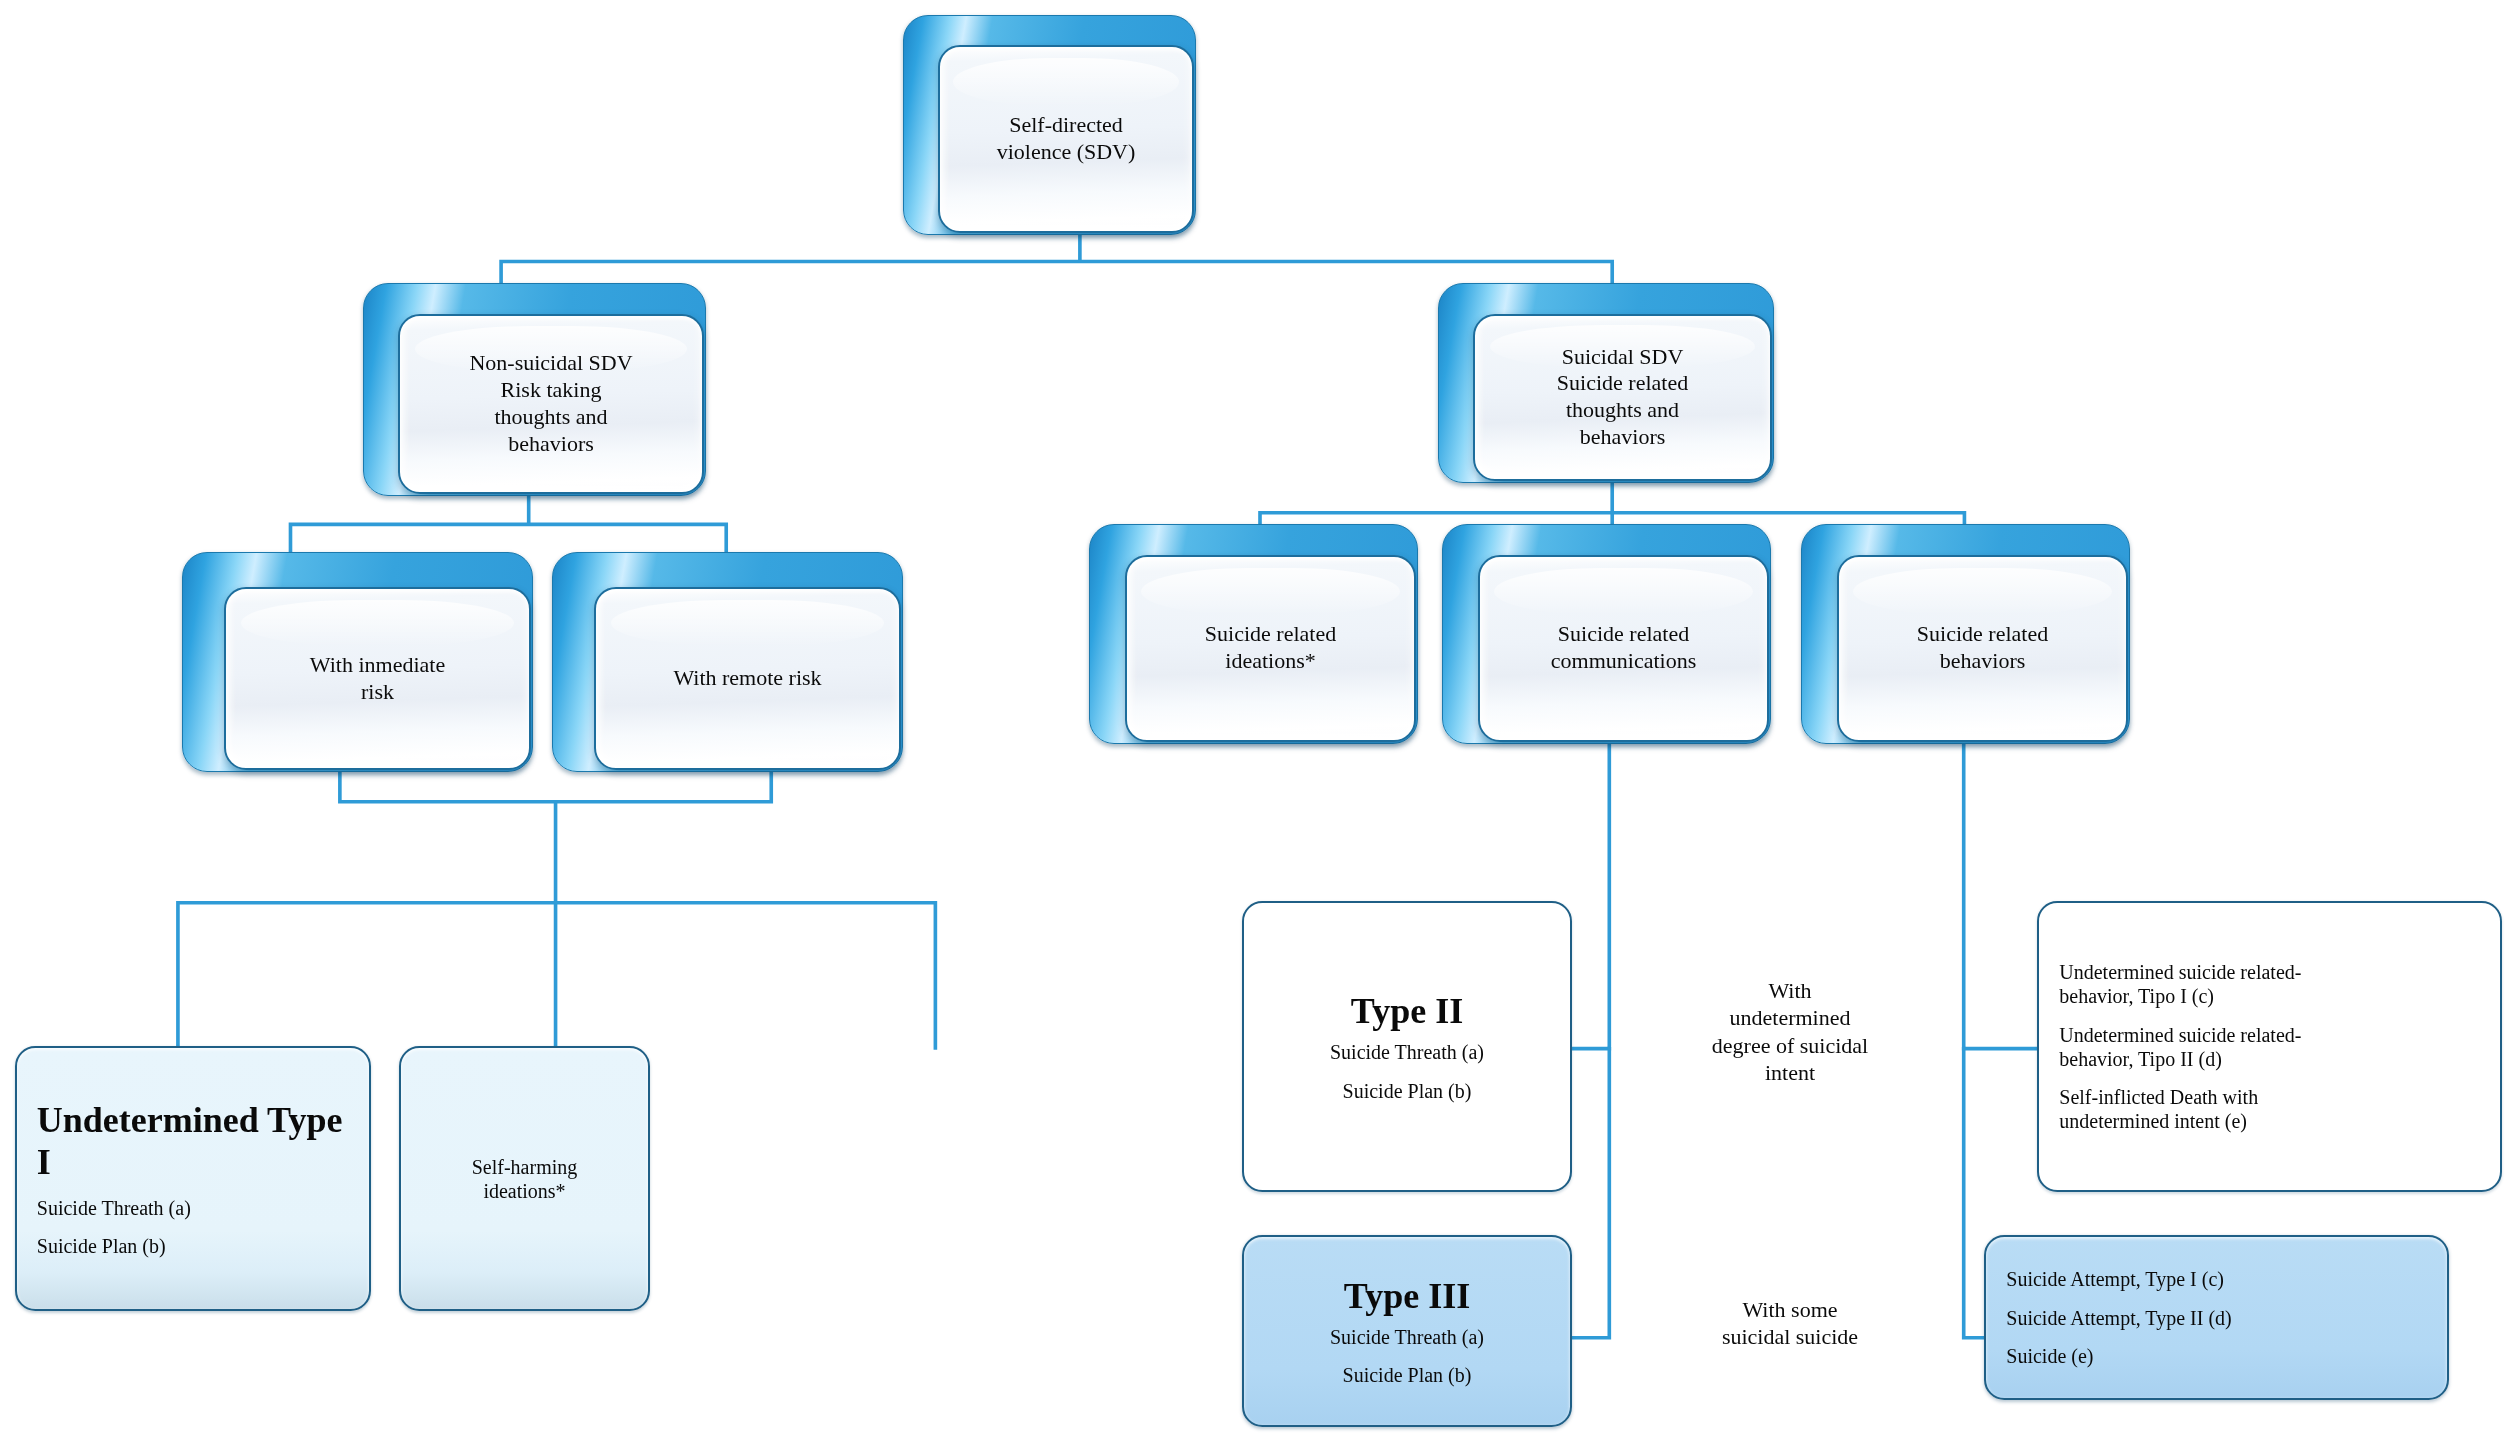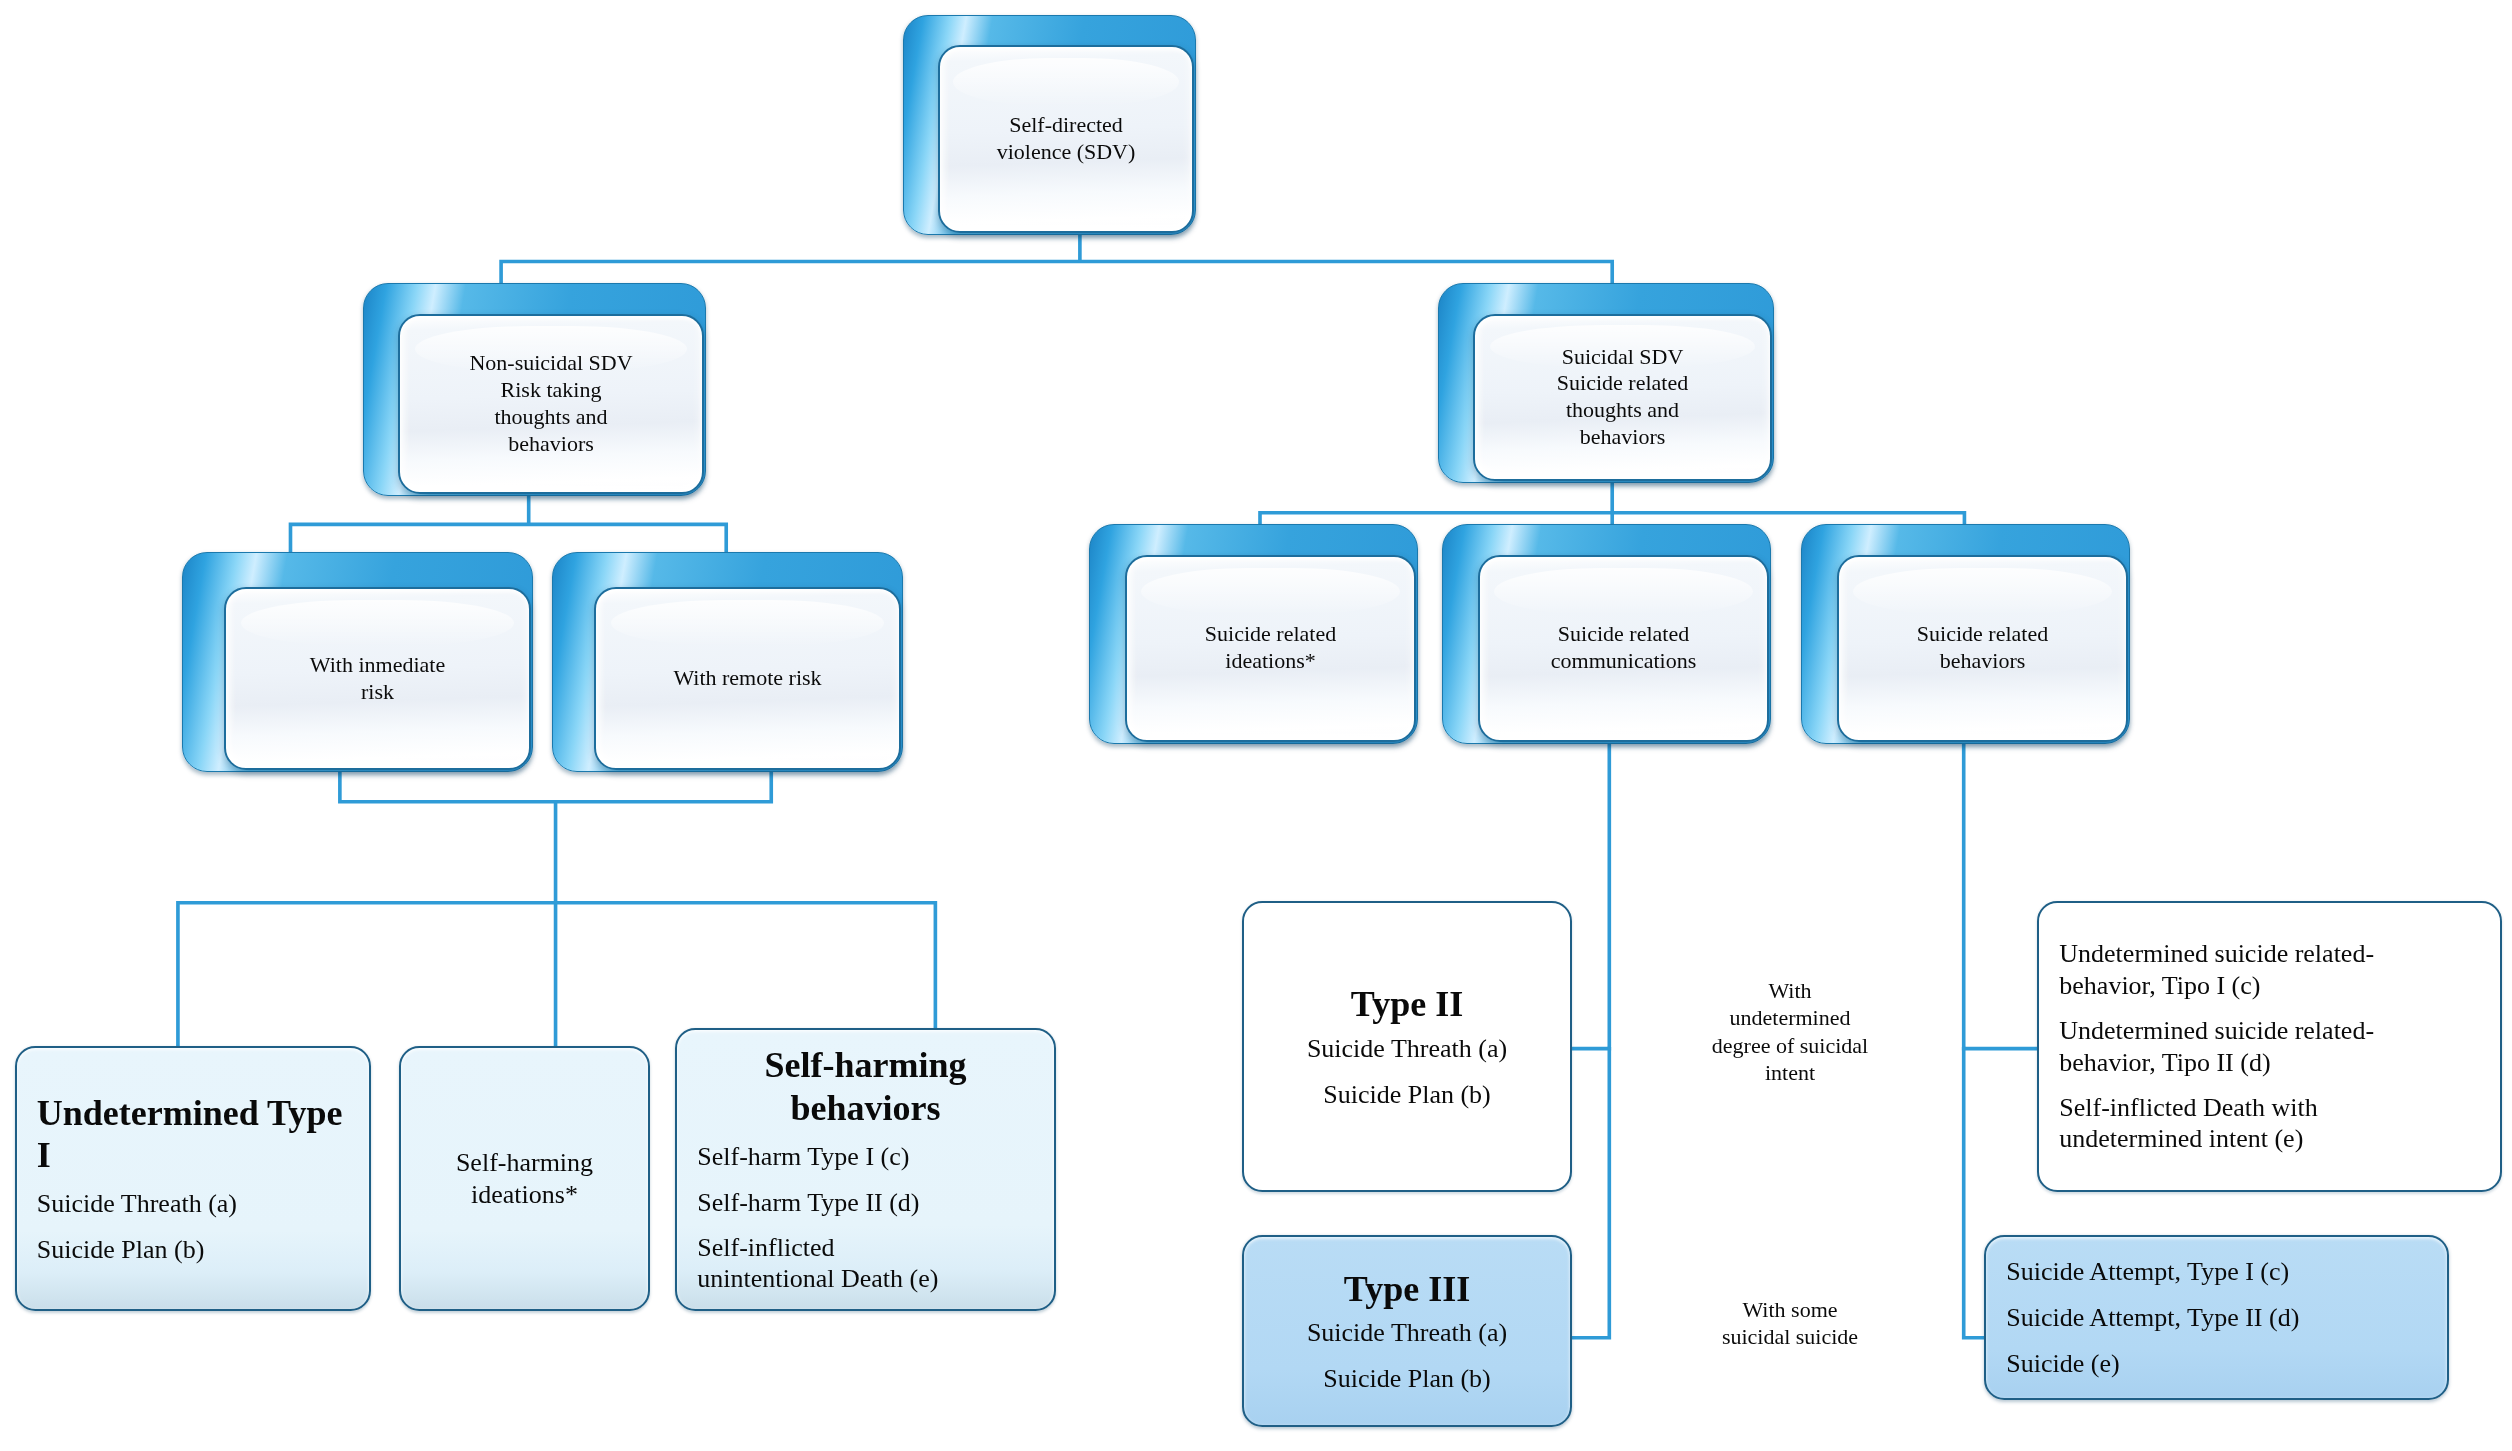--- a/index.html
+++ b/index.html
@@ -97,21 +97,21 @@
     justify-content:center;
     overflow:hidden;
   }
   .leaf .ttl{
     font-weight:bold;
     font-size:36px;
     line-height:1.18;
     margin-bottom:11.6px;
   }
   .leaf .ln{
-    font-size:26px;
+    font-size:20px;
     line-height:1.2;
     margin-bottom:14.5px;
   }
   .leaf .ln:last-child{margin-bottom:0;}
   .leaf.center{align-items:center;text-align:center;}
   .leaf.center .ttl{margin-bottom:7.3px;}
 
   .fill-lightblue{
     background:linear-gradient(180deg,#e8f5fc 0%,#e6f4fb 70%,#dceef8 86%,#cfe3ee 96%,#c9dde9 100%);
     box-shadow:inset 0 1.5px 3.6px rgba(255,255,255,.9), 0 1.5px 2.9px rgba(20,70,105,.25);
@@ -243,27 +243,20 @@
     <div class="ttl">Undetermined Type I</div>
     <div class="ln">Suicide Threath  (a)</div>
     <div class="ln">Suicide Plan (b)</div>
   </div>
 
   <div class="leaf fill-lightblue center" style="left:399px;top:1046px;width:251px;height:265px;">
     <div class="ln" style="white-space:pre-line;margin:0;">Self-harming
 ideations*</div>
   </div>
 
-  <div class="leaf fill-lightblue" style="left:675px;top:1028px;width:381px;height:283px;">
-    <div class="ttl" style="text-align:center;">Self-harming behaviors</div>
-    <div class="ln">Self-harm Type I (c)</div>
-    <div class="ln">Self-harm Type II (d)</div>
-    <div class="ln" style="white-space:pre-line;">Self-inflicted
-unintentional Death (e)</div>
-  </div>
 
   <div class="leaf fill-white center" style="left:1242px;top:901px;width:330px;height:291px;">
     <div class="ttl">Type II</div>
     <div class="ln">Suicide Threath (a)</div>
     <div class="ln">Suicide Plan (b)</div>
   </div>
 
   <div class="leaf fill-blue center" style="left:1242px;top:1235px;width:330px;height:192px;">
     <div class="ttl">Type III</div>
     <div class="ln">Suicide Threath (a)</div>

